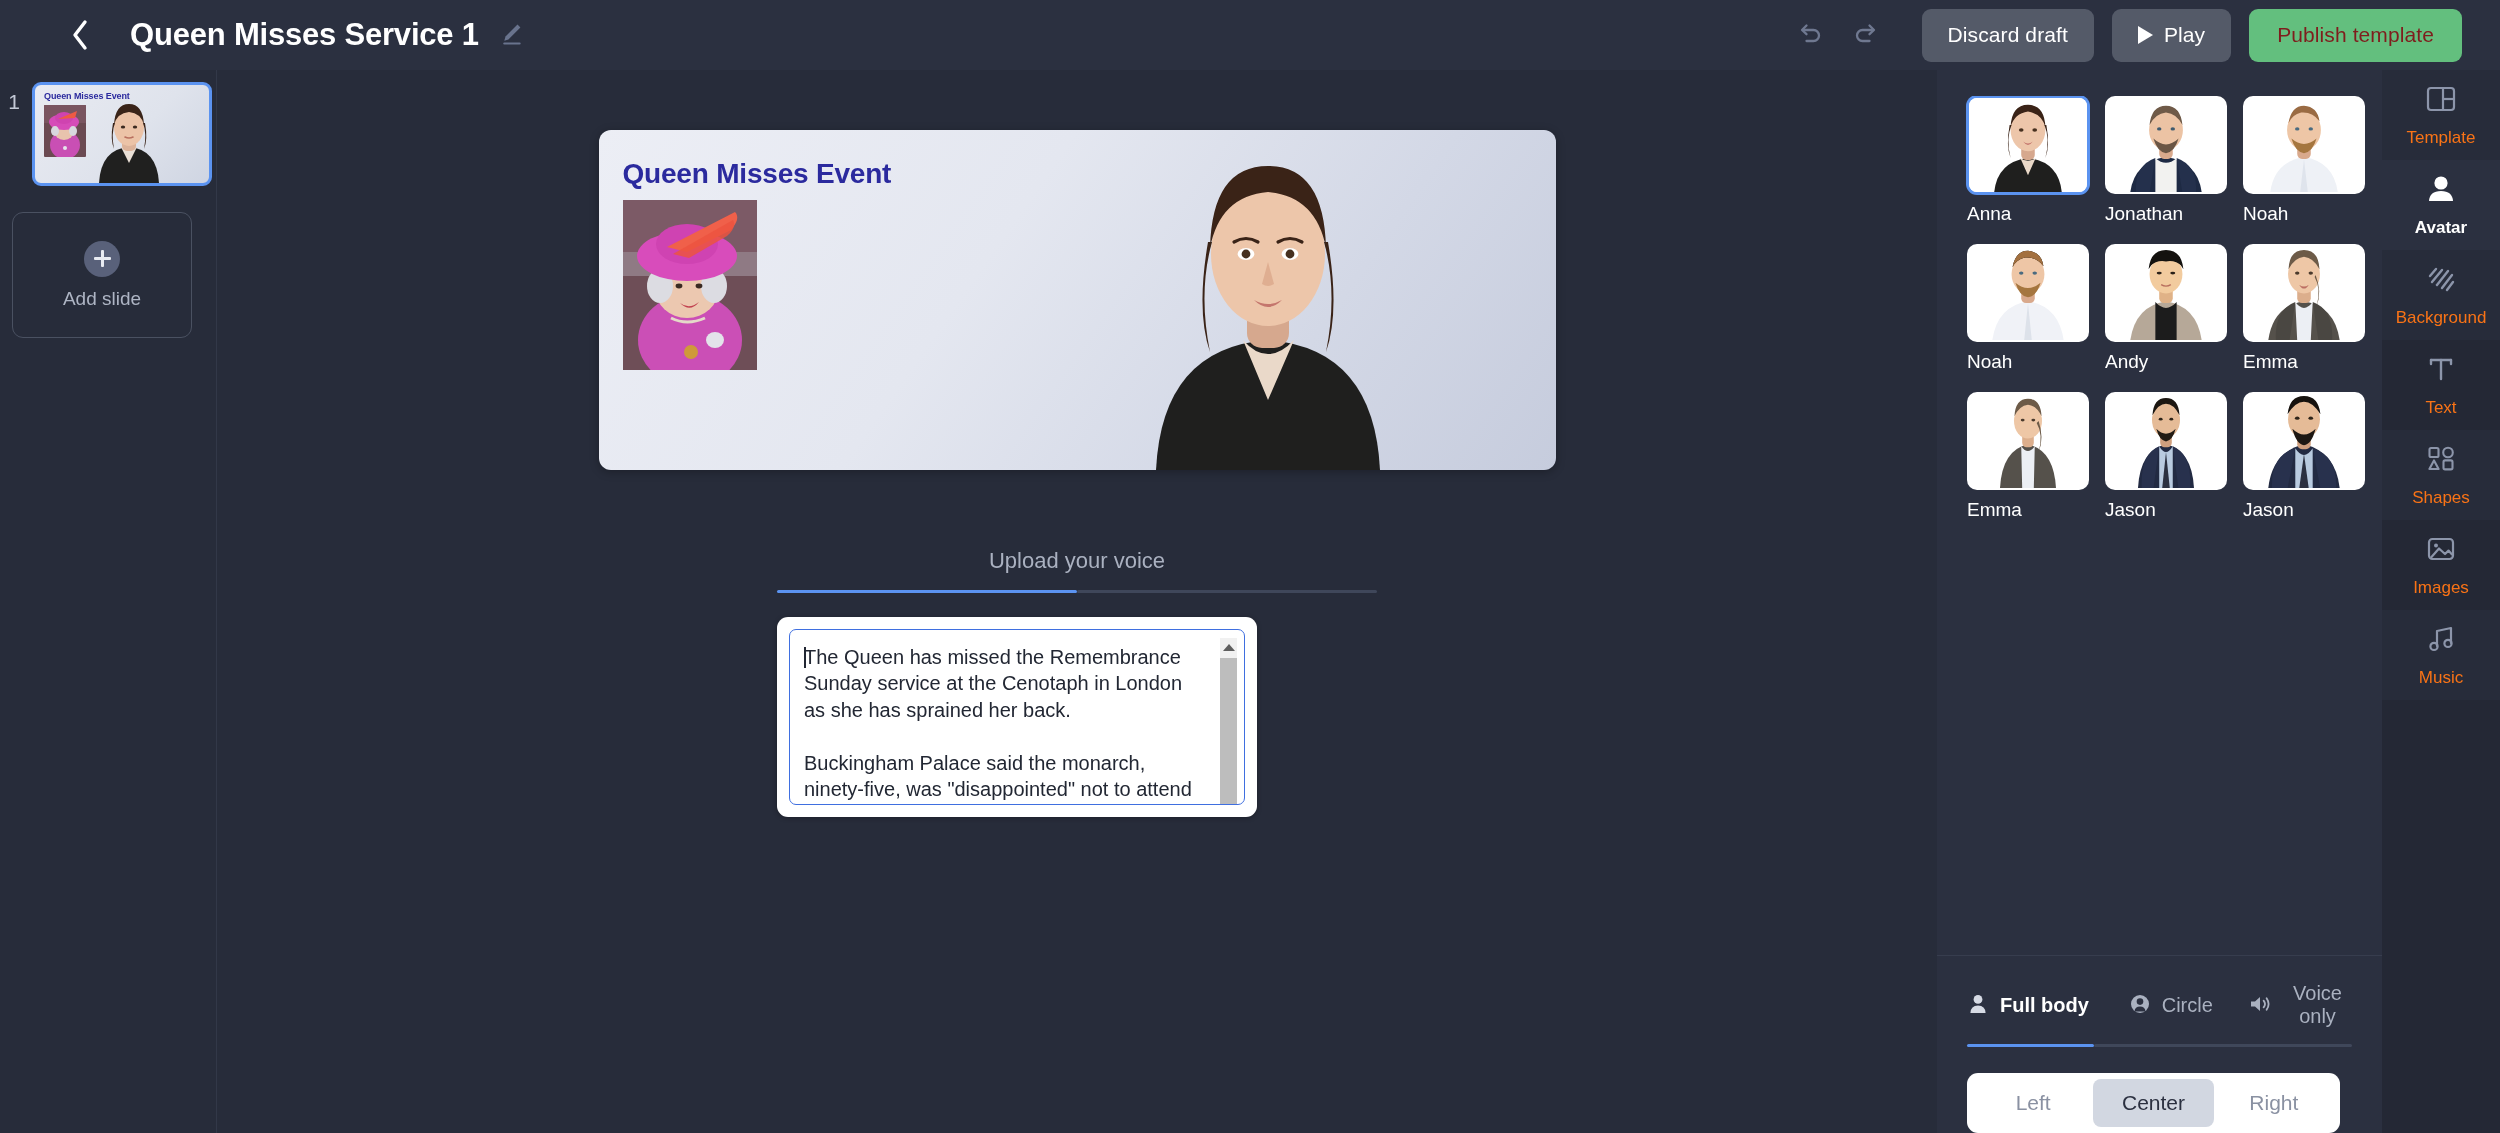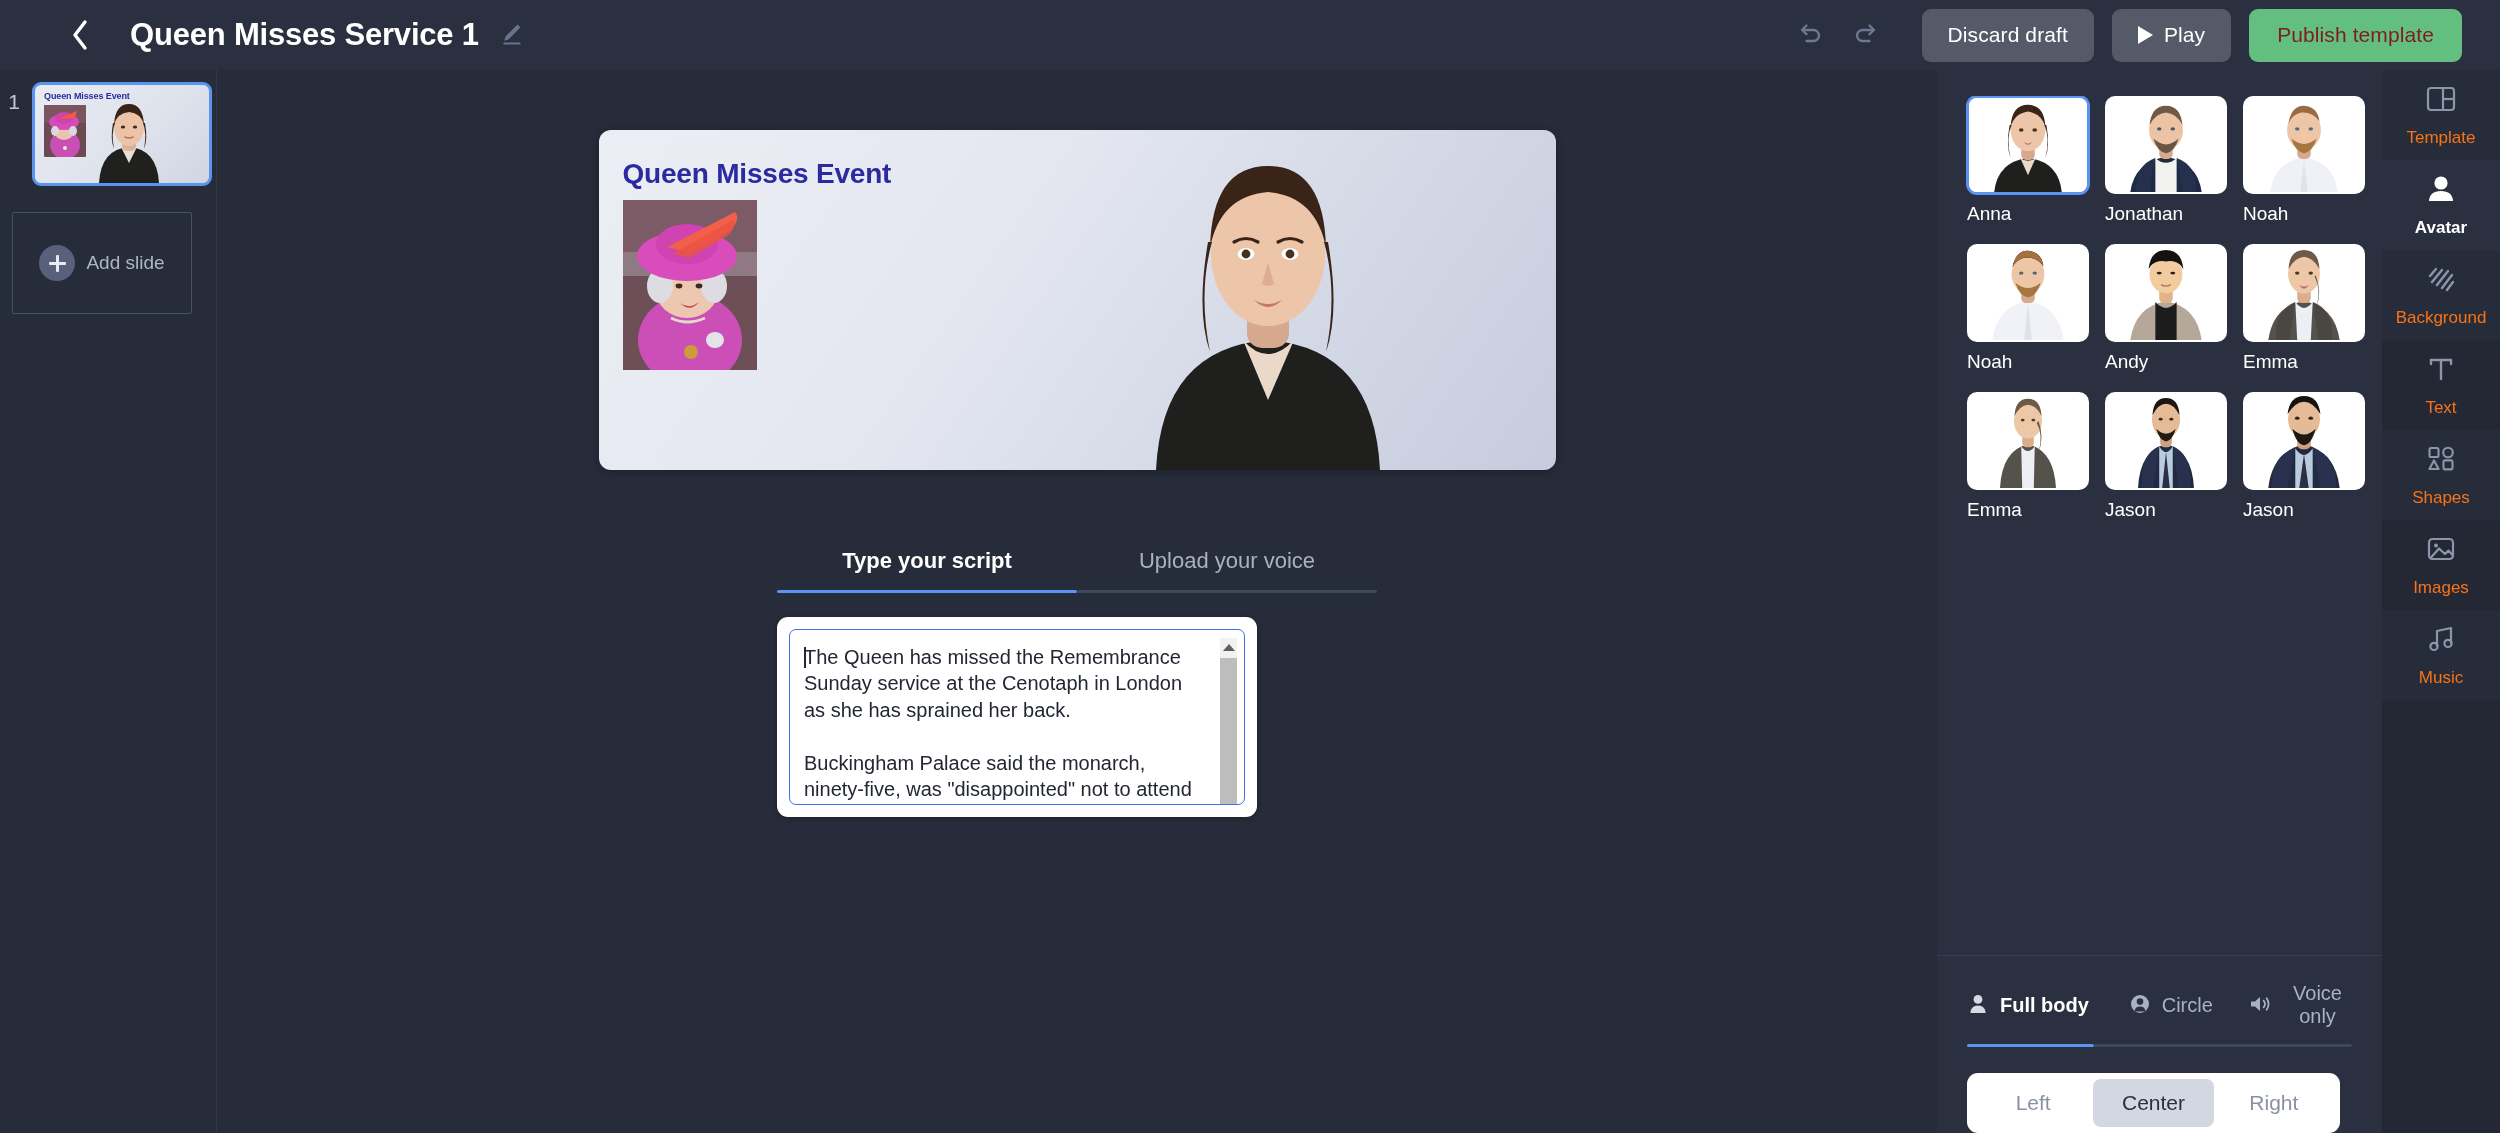--- a/index.html
+++ b/index.html
@@ -85,23 +85,23 @@
   }
   .thumb-photo {
     position: absolute; left: 9px; top: 20px; width: 42px; height: 52px;
     overflow: hidden; border-radius: 1px;
   }
   .thumb-avatar {
     position: absolute; left: 46px; bottom: 0; width: 96px; height: 86px;
     overflow: hidden;
   }
   .add-slide {
-    margin: 26px 0 0 12px; width: 180px; height: 102px;
-    border: 1.5px solid #4a5161; border-radius: 2px;
-    display: flex; flex-direction: row; align-items: center; justify-content: center;
+    margin: 26px 0 0 12px; width: 180px; height: 126px;
+    border: 1.5px solid #4a5161; border-radius: 11px;
+    display: flex; flex-direction: column; align-items: center; justify-content: center;
     cursor: pointer; gap: 11px;
   }
   .add-circle {
     width: 36px; height: 36px; border-radius: 50%;
     background: #59617a; display: flex; align-items: center; justify-content: center;
   }
   .add-plus { position: relative; width: 17px; height: 17px; }
   .add-plus::before, .add-plus::after {
     content: ""; position: absolute; background: #e8ebf2; border-radius: 1px;
   }
@@ -405,21 +405,20 @@
             <path d="M136 100 Q148 93 160 100" stroke="#3a2317" stroke-width="3.2" fill="none" stroke-linecap="round"></path>
             <path d="M180 100 Q192 93 204 100" stroke="#3a2317" stroke-width="3.2" fill="none" stroke-linecap="round"></path>
             <path d="M170 120 L164 142 Q170 146 176 142 Z" fill="#dfae91"></path>
             <path d="M156 158 Q170 166 184 158 Q170 172 156 158 Z" fill="#c4766d"></path>
           </svg>
         </div>
       </div>
 
       <div class="script-block">
         <div class="script-tabs">
-          <button class="script-tab active">Type your script</button>
           <button class="script-tab inactive">Upload your voice</button>
         </div>
         <div class="tab-underline">
           <span class="on"></span>
             <span></span>
         </div>
 
         <div class="script-card">
           <div class="script-area">
             <span class="caret"></span><span class="script-text">The Queen has missed the Remembrance Sunday service at the Cenotaph in London as she has sprained her back.

